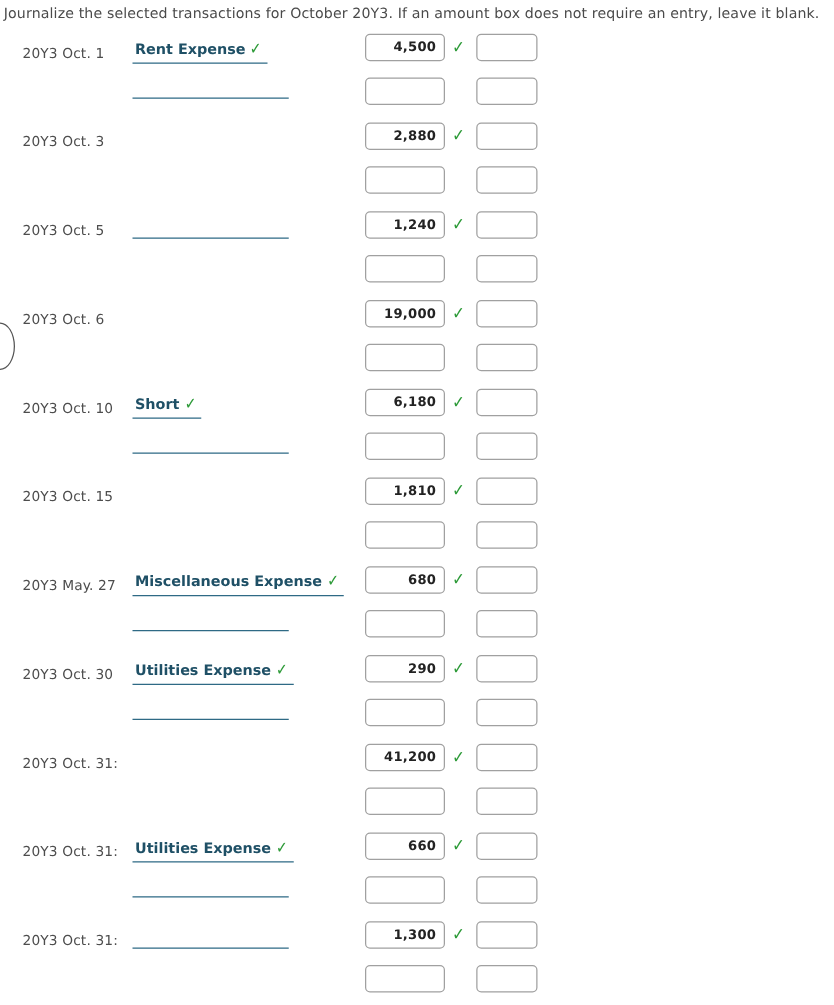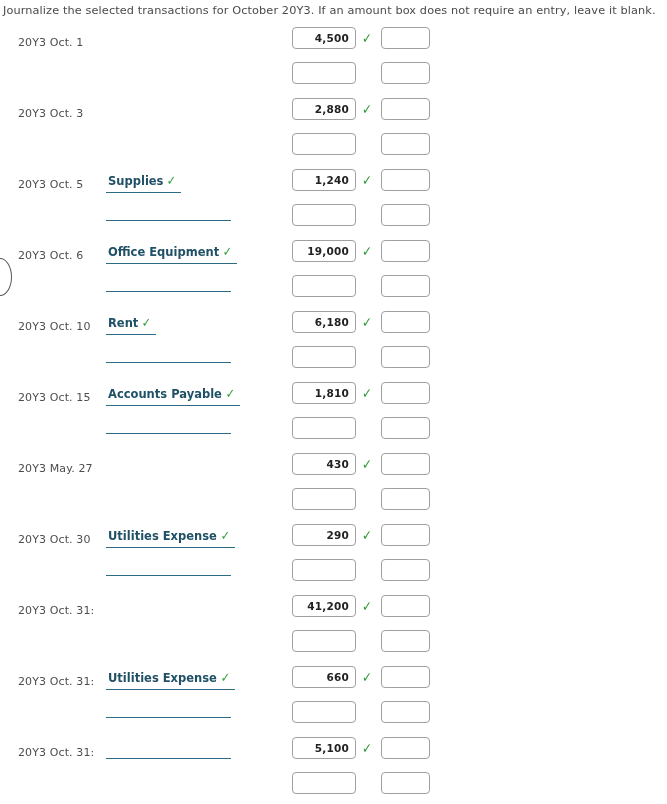--- a/index.html
+++ b/index.html
@@ -166,20 +166,26 @@
   }
 </style>
 </head>
 <body>
 
 <div class="instruction">Journalize the selected transactions for October 20Y3. If an amount box does not require an entry, leave it blank.</div>
 
 <div class="journal" id="journal">
     <div class="entry">
       <div class="date-cell">20Y3 Oct. 1</div>
+      <div class="account-col">
+        <div class="account-line first"><span class="account-name"><span>Rent Expense</span><span class="tick">✓</span></span></div>
+        <div class="account-line second">
+          <span class="account-blank"></span>
+        </div>
+      </div>
       <div class="amounts">
         <div class="amt-row r1">
           <div class="amt-box debit">4,500</div>
           <span class="amt-tick">✓</span>
           <div class="amt-box credit"></div>
         </div>
         <div class="amt-row r2">
           <div class="amt-box debit"></div>
           <div class="amt-box credit"></div>
         </div>
@@ -195,102 +201,95 @@
         </div>
         <div class="amt-row r2">
           <div class="amt-box debit"></div>
           <div class="amt-box credit"></div>
         </div>
       </div>
     </div>
     <div class="entry">
       <div class="date-cell">20Y3 Oct. 5</div>
       <div class="account-col">
-        <div class="account-line first"><span class="account-name"><span>Supplies</span><span class="tick">✓</span></span></div>
         <div class="account-line second">
           <span class="account-blank"></span>
         </div>
       </div>
       <div class="amounts">
         <div class="amt-row r1">
           <div class="amt-box debit">1,240</div>
           <span class="amt-tick">✓</span>
           <div class="amt-box credit"></div>
         </div>
         <div class="amt-row r2">
           <div class="amt-box debit"></div>
           <div class="amt-box credit"></div>
         </div>
       </div>
     </div>
     <div class="entry">
       <div class="date-cell">20Y3 Oct. 6</div>
-      <div class="account-col">
-        <div class="account-line first"><span class="account-name"><span>Office Equipment</span><span class="tick">✓</span></span></div>
-        <div class="account-line second">
-          <span class="account-blank"></span>
-        </div>
-      </div>
       <div class="amounts">
         <div class="amt-row r1">
           <div class="amt-box debit">19,000</div>
           <span class="amt-tick">✓</span>
           <div class="amt-box credit"></div>
         </div>
         <div class="amt-row r2">
           <div class="amt-box debit"></div>
           <div class="amt-box credit"></div>
         </div>
       </div>
     </div>
     <div class="entry">
       <div class="date-cell">20Y3 Oct. 10</div>
       <div class="account-col">
-        <div class="account-line first"><span class="account-name"><span>Rent</span><span class="tick">✓</span></span></div>
+        <div class="account-line first"><span class="account-name"><span>Short</span><span class="tick">✓</span></span></div>
         <div class="account-line second">
           <span class="account-blank"></span>
         </div>
       </div>
       <div class="amounts">
         <div class="amt-row r1">
           <div class="amt-box debit">6,180</div>
           <span class="amt-tick">✓</span>
           <div class="amt-box credit"></div>
         </div>
         <div class="amt-row r2">
           <div class="amt-box debit"></div>
           <div class="amt-box credit"></div>
         </div>
       </div>
     </div>
     <div class="entry">
       <div class="date-cell">20Y3 Oct. 15</div>
-      <div class="account-col">
-        <div class="account-line first"><span class="account-name"><span>Accounts Payable</span><span class="tick">✓</span></span></div>
-        <div class="account-line second">
-          <span class="account-blank"></span>
-        </div>
-      </div>
       <div class="amounts">
         <div class="amt-row r1">
           <div class="amt-box debit">1,810</div>
           <span class="amt-tick">✓</span>
           <div class="amt-box credit"></div>
         </div>
         <div class="amt-row r2">
           <div class="amt-box debit"></div>
           <div class="amt-box credit"></div>
         </div>
       </div>
     </div>
     <div class="entry">
       <div class="date-cell">20Y3 May. 27</div>
-      <div class="amounts">
-        <div class="amt-row r1">
-          <div class="amt-box debit">430</div>
+      <div class="account-col">
+        <div class="account-line first"><span class="account-name"><span>Miscellaneous Expense</span><span class="tick">✓</span></span></div>
+        <div class="account-line second">
+          <span class="account-blank"></span>
+        </div>
+      </div>
+      <div class="amounts">
+        <div class="amt-row r1">
+          <div class="amt-box debit">680</div>
           <span class="amt-tick">✓</span>
           <div class="amt-box credit"></div>
         </div>
         <div class="amt-row r2">
           <div class="amt-box debit"></div>
           <div class="amt-box credit"></div>
         </div>
       </div>
     </div>
     <div class="entry">
@@ -349,21 +348,21 @@
     </div>
     <div class="entry">
       <div class="date-cell">20Y3 Oct. 31:</div>
       <div class="account-col">
         <div class="account-line second">
           <span class="account-blank"></span>
         </div>
       </div>
       <div class="amounts">
         <div class="amt-row r1">
-          <div class="amt-box debit">5,100</div>
+          <div class="amt-box debit">1,300</div>
           <span class="amt-tick">✓</span>
           <div class="amt-box credit"></div>
         </div>
         <div class="amt-row r2">
           <div class="amt-box debit"></div>
           <div class="amt-box credit"></div>
         </div>
       </div>
     </div>
   </div>

